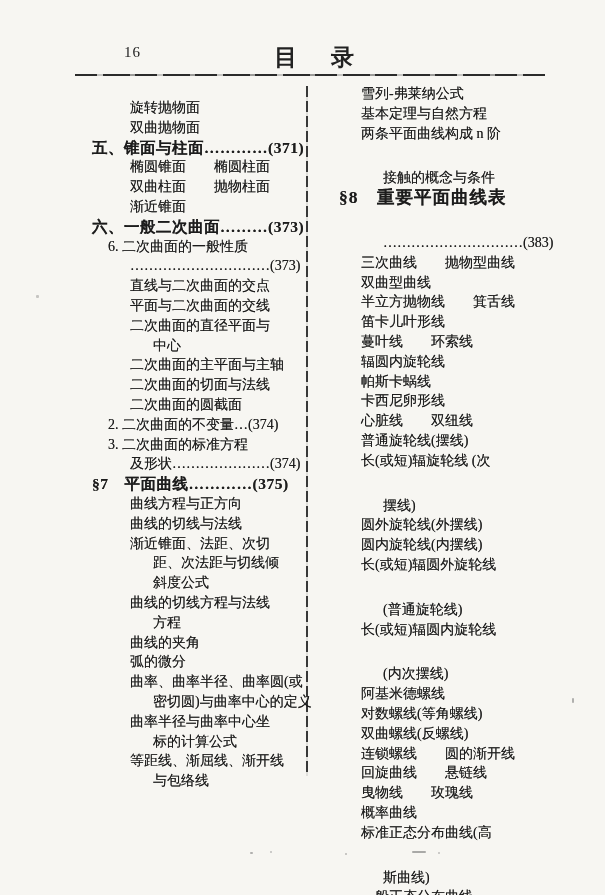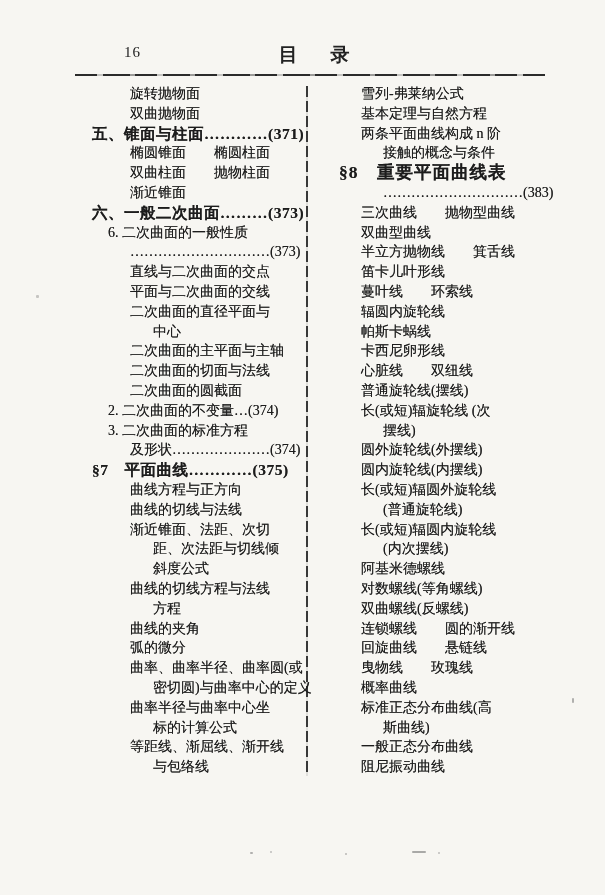--- a/index.html
+++ b/index.html
@@ -12,21 +12,21 @@
     position:relative;
   }
   .page{position:absolute;inset:0;}
   .page-number{
     position:absolute;left:76px;top:44px;
     font-size:15px;letter-spacing:1px;color:#222;margin-left:48px;
   }
   .page-title{
     position:absolute;left:0;right:0;top:42px;
     text-align:center;
-    font-size:19px;font-weight:bold;letter-spacing:14px;
+    font-size:23px;font-weight:bold;letter-spacing:14px;
     text-indent:14px;
     color:#222;
     margin-left:23px;
   }
   .header-rule{
     position:absolute;left:75px;top:74px;width:470px;height:2px;
     background:repeating-linear-gradient(to right,
       #2b2b2b 0 22px, rgba(43,43,43,.25) 22px 28px, #2b2b2b 28px 55px, rgba(43,43,43,.45) 55px 60px);
   }
   .column-divider{
@@ -34,30 +34,30 @@
     background:repeating-linear-gradient(to bottom,
       #383838 0 11px, rgba(56,56,56,.12) 11px 15px);
   }
   .toc-col{
     position:absolute;top:84px;
     font-size:14px;
     line-height:19.8px;
     white-space:nowrap;
   }
   .toc-col .line{height:19.8px;}
-  #left-col{left:60px;width:245px;}
+  #left-col{left:60px;width:245px;margin-top:14px;}
   #right-col{left:315px;width:275px;}
   
   #left-col  .ind0{padding-left:32px;}
   #left-col  .ind1{padding-left:48px;}
   #left-col  .ind2{padding-left:70px;}
   #left-col  .ind3{padding-left:93px;}
   #right-col .ind0{padding-left:0px;margin-left:24px;}
   #right-col .ind2{padding-left:46px;}
-  #right-col .ind3{padding-left:68px;}
+  #right-col .ind3{padding-left:68px;margin-top:25px;}
   
   .h1{font-weight:bold;font-size:15.5px;letter-spacing:.5px;}
   .h2{font-weight:bold;font-size:17.5px;letter-spacing:1px;}
   .line{
     text-shadow:0 0 .45px rgba(20,20,20,.65);
   }
   
   .speck{position:absolute;background:#6a6a6a;border-radius:1px;}
   #speck-a{left:250px;top:852px;width:3px;height:2px;opacity:.5;}
   #speck-b{left:270px;top:851px;width:2px;height:2px;opacity:.4;}

